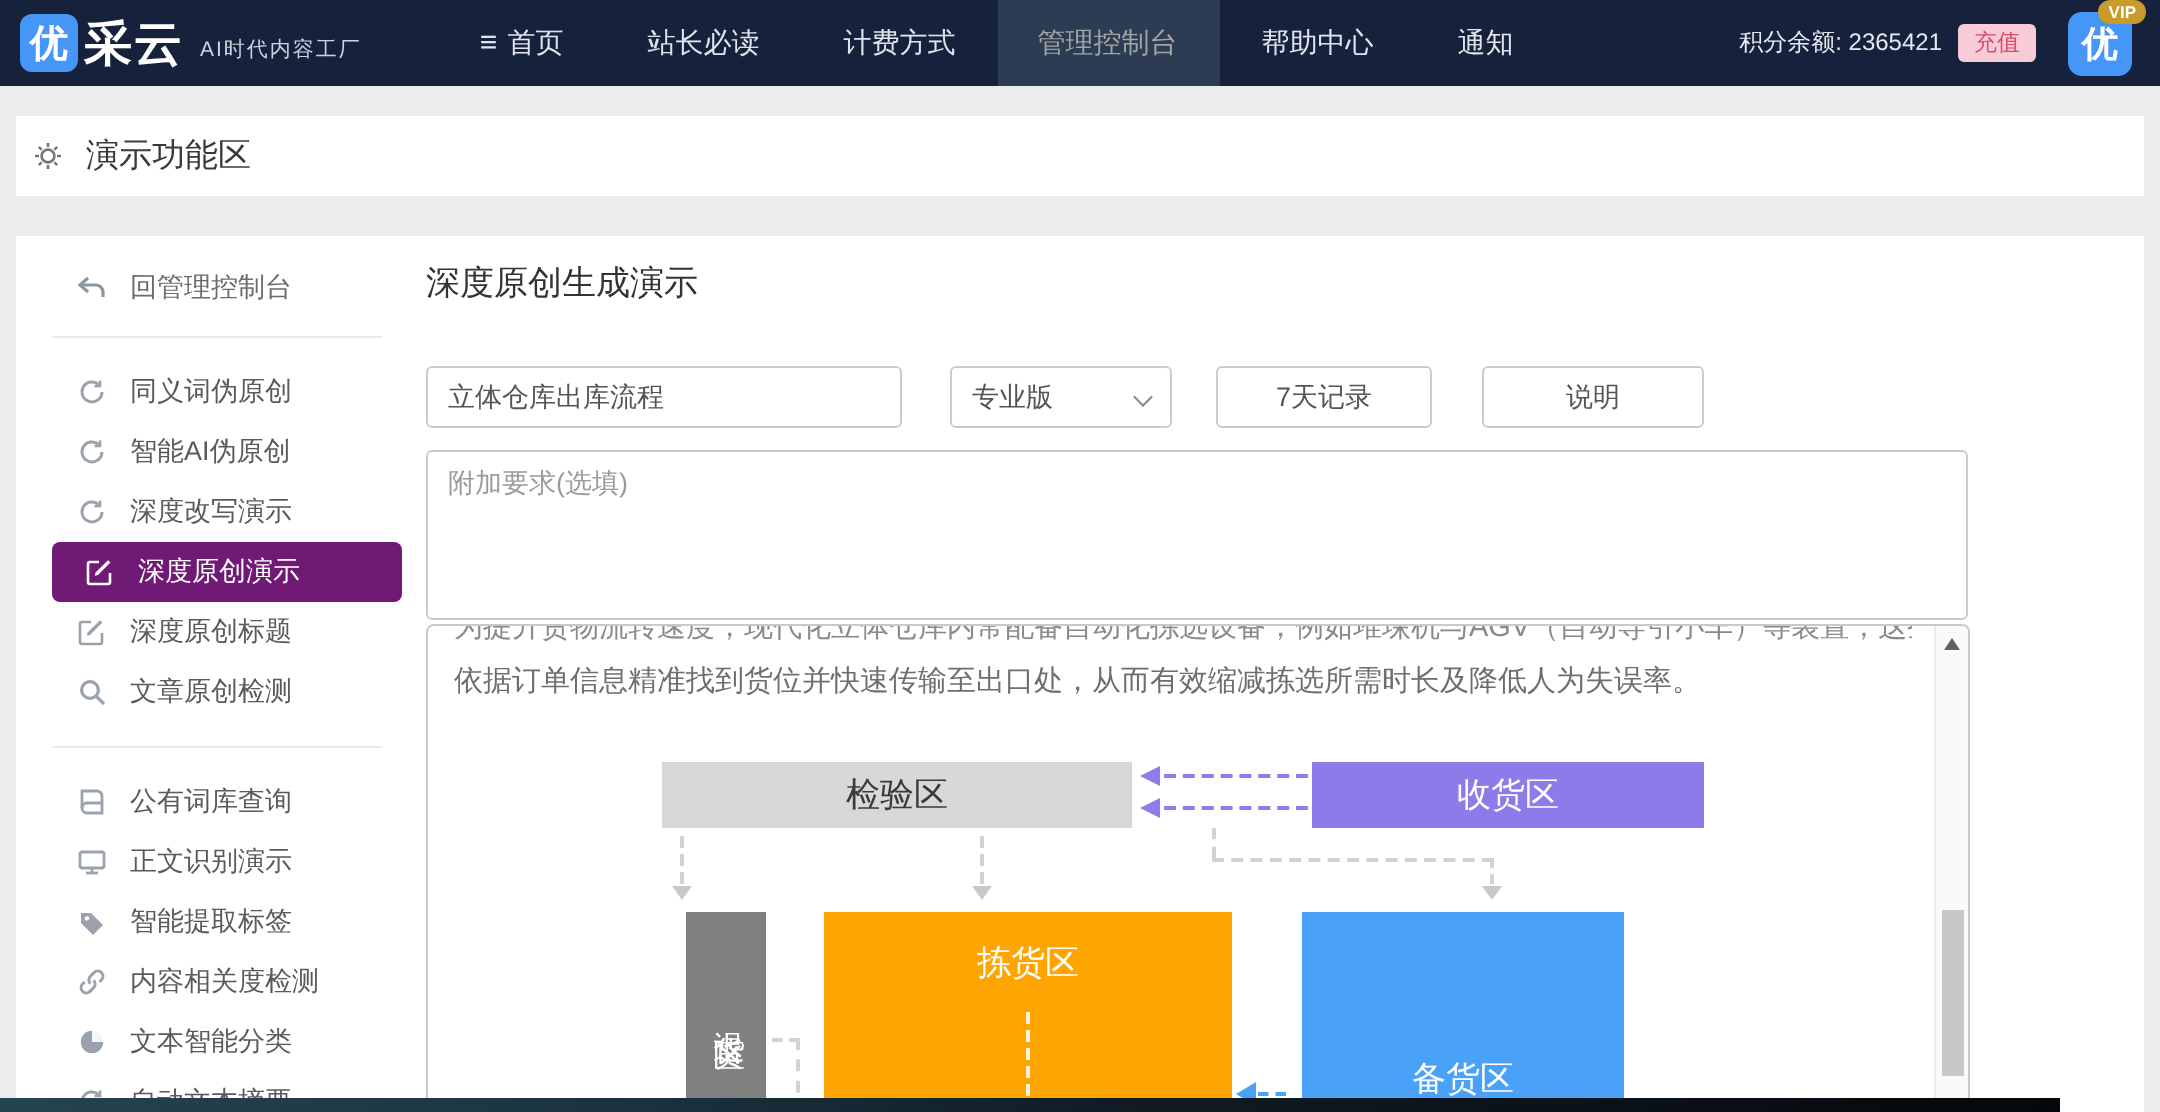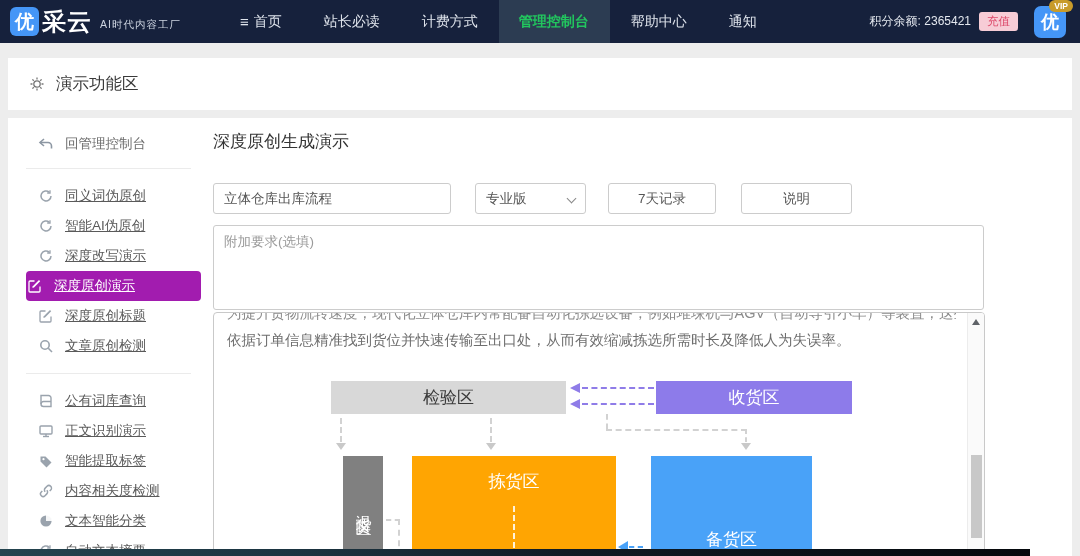--- a/index.html
+++ b/index.html
@@ -10,53 +10,53 @@
   
   .navbar { position:absolute; left:0; top:0; width:1080px; height:43px; background:#16213c;
             display:flex; align-items:stretch; color:#e9ecf2; }
   .logo { display:flex; align-items:center; padding-left:10px; cursor:pointer; }
   .logo-badge { width:29px; height:29px; background:#4596f7; border-radius:6px; color:#fff;
                 font-size:19px; font-weight:bold; display:flex; align-items:center; justify-content:center; }
   .logo-brand { font-size:24px; font-weight:bold; color:#fff; margin-left:3px; letter-spacing:1px; }
   .logo-tagline { font-size:10.5px; color:#cdd4e0; margin-left:8px; letter-spacing:1px; margin-top:6px; }
   .nav-items { display:flex; align-items:stretch; margin-left:38px; }
   .nav-item { display:flex; align-items:center; padding:0 21px; font-size:14px; color:#dfe4ec; cursor:pointer; }
-  .nav-item.active { background:#2c3c52; color:#22c55e; font-weight:bold;padding-left:20px; }
+  .nav-item.active { background:#2c3c52; color:#a3a3a3; font-weight:normal;padding-left:20px; }
   .nav-item .menu-glyph { margin-right:5px; font-size:15px; }
   .nav-right { margin-left:auto; display:flex; align-items:center; padding-right:14px; }
   .credits { font-size:12px; color:#e4e8ef; }
   .recharge { margin-left:8px; background:#f7ccd6; color:#dd4a6b; font-size:11.5px; padding:2px 8px;
               border-radius:3px; cursor:pointer; }
   .avatar-wrap { position:relative; margin-left:16px; }
   .avatar { width:32px; height:32px; background:#4596f7; border-radius:7px; color:#fff; font-size:18px;
             font-weight:bold; display:flex; align-items:center; justify-content:center; cursor:pointer; }
   .vip-badge { position:absolute; top:-6px; right:-7px; background:#c89b2a; color:#fff; font-size:8.5px;
                font-weight:bold; padding:1px 5px; border-radius:7px; }
 
   
-  .page-header { position:absolute; left:8px; top:58px; width:1064px; height:52px; background:#fff;
-                 display:flex; align-items:center; padding-left:21px; }
+  .page-header { position:absolute; left:8px; top:58px; width:1064px; height:40px; background:#fff;
+                 display:flex; align-items:center; padding-left:8px; }
   .page-header .gear { margin-right:11px; display:flex; }
   .page-title { font-size:16.5px; color:#3a3a3a; }
 
   
   .content-card { position:absolute; left:8px; top:118px; width:1064px; height:438px; background:#fff; }
 
   
   .sidebar { position:absolute; left:12px; top:0; width:193px; }
   .side-item { display:flex; align-items:center; height:30px; padding-left:18px; font-size:13.5px;
                color:#5a5a5a; cursor:pointer; }
   .side-item .ic { width:15px; height:15px; margin-right:12px; display:flex; align-items:center; justify-content:center; }
   .side-item .ic svg { display:block; }
   .side-item.back { height:24px; margin-top:14px; color:#6b6b6b; }
   .side-divider { height:1px; background:#ebebeb; margin:12px 0 12px 6px; width:165px; border:0; }
-  .side-item.active { background:#a21caf; color:#fff; border-radius:4px; margin:0 12px 0 6px; padding-left:1px; height:28px;align-items:center; }
+  .side-item.active { background:#701a75; color:#fff; border-radius:4px; margin:0 12px 0 6px; padding-left:16px; height:28px;align-items:center; }
   .g1 { margin-top:2px; }
   .side-item + .side-item { margin-top:0; }
-  .group .side-item { height:30px;text-decoration:underline; }
+  .group .side-item { height:30px; }
 
   
   .main { position:absolute; left:205px; top:0; width:780px; }
   .main-title { font-size:17px; color:#333; margin:12px 0 0 0; font-weight:400; }
   .form-row { display:flex; margin-top:30px; align-items:center; }
   .topic-input { width:238px; height:31px; border:1px solid #ccc; border-radius:3px; padding:0 10px;
                  font-size:13.5px; color:#555; outline:none; font-family:inherit; }
   .select-box { width:111px; height:31px; border:1px solid #ccc; border-radius:3px; margin-left:24px;
                 display:flex; align-items:center; padding:0 10px; font-size:13.5px; color:#555;
                 position:relative; cursor:pointer; background:#fff; }

